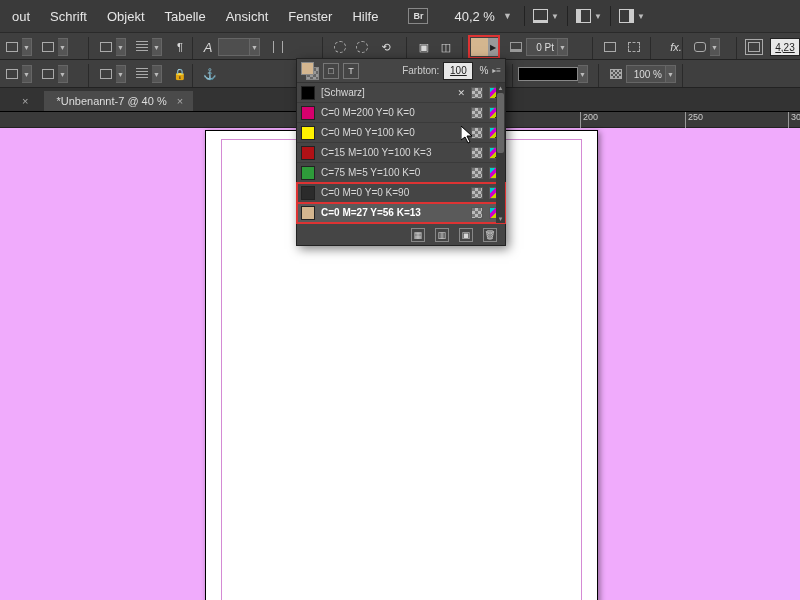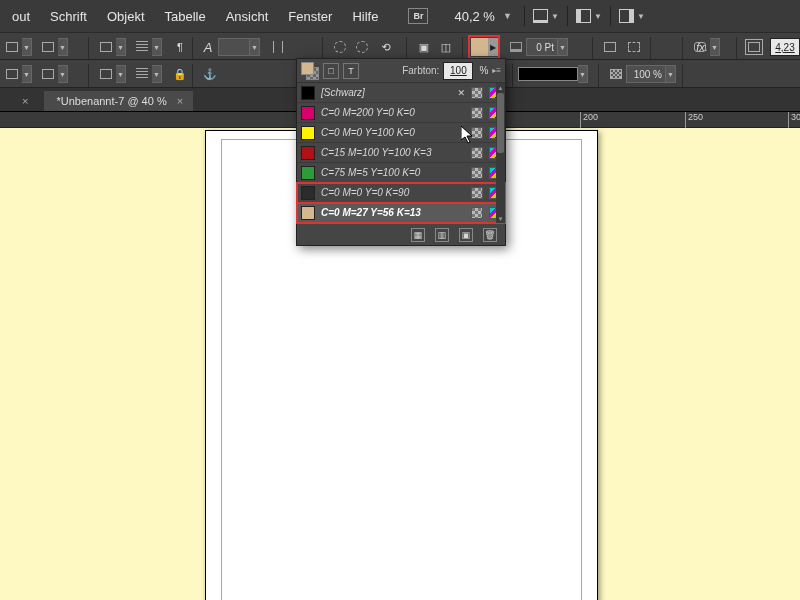--- a/index.html
+++ b/index.html
@@ -139,21 +139,21 @@
   }
   .tab .close { margin-left: 10px; font-size: 11px; color: #aaa; }
   .tab.active { background: #4a4a4a; }
   .tab.other { color: #aaa; }
   .tab-gap { width: 6px; }
 
   
   .workspace {
     position: relative;
     height: calc(600px - 32px - 28px - 28px - 24px);
-    background: #fef9c3;
+    background: #f0abfc;
     padding-left: 12px;
   }
   .ruler-h {
     position: absolute; left: 0; right: 0; top: 0;
     height: 16px; background: #3a3a3a; border-bottom: 1px solid #222;
   }
   .ruler-tick {
     position: absolute; top: 0; height: 16px;
     border-left: 1px solid #999;
     font-size: 9px; color: #ccc; padding-left: 2px;
@@ -217,21 +217,21 @@
     padding: 0 4px;
     gap: 6px;
     border-bottom: 1px solid #3a3a3a;
   }
   .swatch-row .chip {
     width: 14px; height: 14px; border: 1px solid #222;
     flex-shrink: 0;
   }
   .swatch-row .name {
     flex: 1; font-size: 10px; color: #d8d8d8;
-    white-space: nowrap; overflow: hidden; font-style: italic;
+    white-space: nowrap; overflow: hidden;
   }
   .swatch-row .flag1, .swatch-row .flag2 {
     width: 12px; height: 12px; flex-shrink: 0;
   }
   .swatch-row .flag1 {
     background: repeating-conic-gradient(#bbb 0 25%, #777 0 50%) 0 0/6px 6px;
     border: 1px solid #555;
   }
   .swatch-row .flag2 {
     background: linear-gradient(135deg,#0cc 0 25%,#c0c 0 50%,#cc0 0 75%,#222 0 100%);
@@ -402,21 +402,21 @@
       <div class="icon-box">
         <div class="g-rect"></div>
       </div>
     </div>
   <div class="ctrl-item" style="left:624px">
       <div class="icon-box">
         <div class="g-rect" style="border:1px dashed #aaa"></div>
       </div>
     </div>
   <div class="ctrl-item vline" style="left:650px"></div>
-  <div class="ctrl-item" style="left:692px">
+  <div class="ctrl-item" style="left:666px">
       <div class="icon-box" style="font-style:italic;font-size:11px">fx.</div>
     </div>
   <div class="ctrl-item vline" style="left:682px"></div>
   <div class="ctrl-item" style="left:690px">
       <div class="icon-box">
         <div class="g-rect" style="border-radius:3px"></div>
       </div>
       <div class="combo-tri">▼</div>
     </div>
   <div class="ctrl-item vline" style="left:736px"></div>

